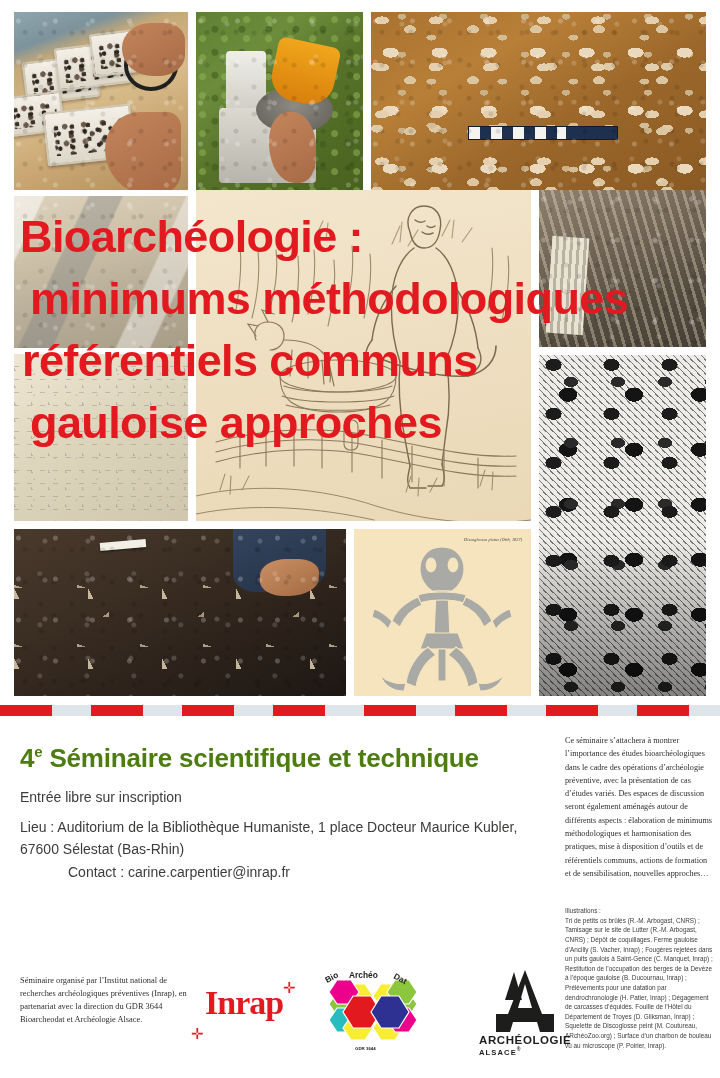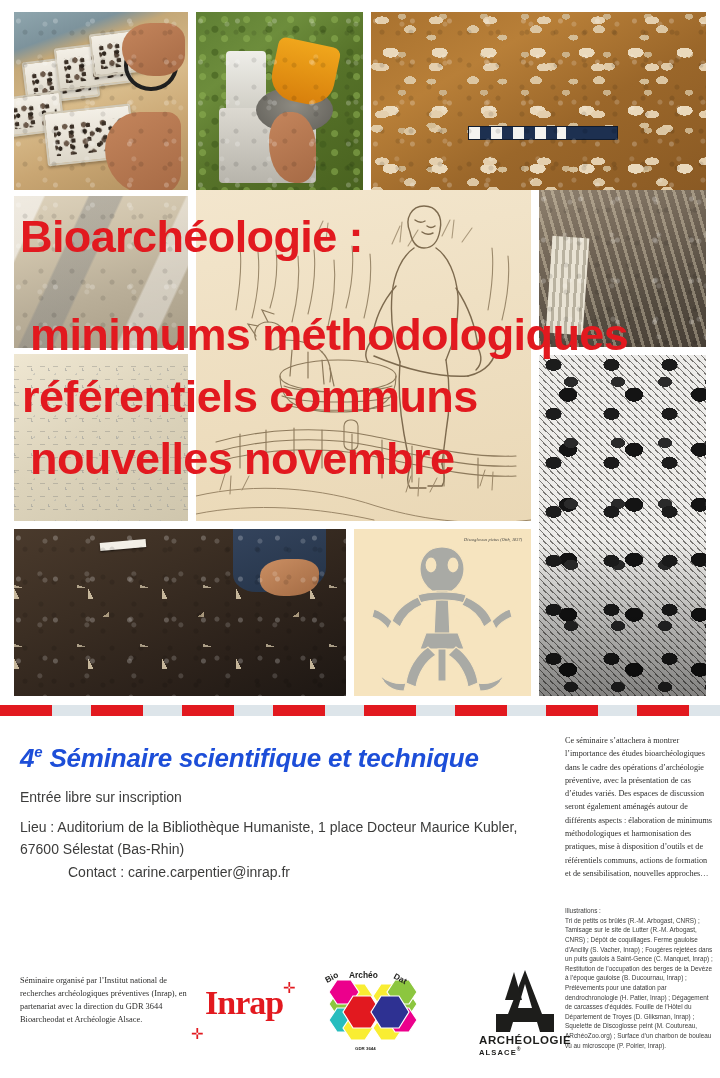--- a/index.html
+++ b/index.html
@@ -121,33 +121,33 @@
   .p-frog{background:#f6e4bf;}
   .p-frog svg{position:absolute;inset:0;width:100%;height:100%;}
   .frog-cap{position:absolute;right:5%;top:5%;font-size:4.2px;color:#3a3a38;
      font-family:"Liberation Serif",serif;font-style:italic;letter-spacing:.1px;white-space:nowrap;}
 
   
   #title{position:absolute;left:0;right:0;top:206px;padding:0 12px;box-sizing:border-box;
      color:#e2191f;font-weight:bold;font-size:45px;line-height:62px;
      letter-spacing:-0.6px;white-space:nowrap;}
   #title .l1{padding-left:8px;}
-  #title .l2{padding-left:18px;margin-top:36px;}
+  #title .l2{padding-left:18px;}
   #title .l3{padding-left:10px;}
   #title .l4{padding-left:18px;}
 
   
   #band{position:absolute;left:0;right:0;top:705px;height:11px;
      background:repeating-linear-gradient(90deg,#e2191f 0 52px,#dde5ea 52px 91px);}
 
   
   #lower{position:absolute;left:0;right:0;top:716px;bottom:0;background:#fff;}
 
   #left-col{position:absolute;left:20px;top:28px;width:500px;}
-  .seminaire{color:#1d4ed8;font-weight:bold;font-size:26px;line-height:1.12;letter-spacing:-0.2px;font-style:italic;}
+  .seminaire{color:#4d7c0f;font-weight:bold;font-size:26px;line-height:1.12;letter-spacing:-0.2px;}
   .seminaire sup{font-size:15px;vertical-align:super;line-height:0;}
   .dates{color:#231f20;font-weight:bold;font-size:26px;line-height:1.12;margin-top:4px;letter-spacing:-0.2px;}
   .entree{color:#3c3c3b;font-size:14px;margin-top:16px;}
   .lieu{color:#3c3c3b;font-size:14px;line-height:1.55;margin-top:12px;}
 
   #right-col{position:absolute;left:565px;top:18px;width:150px;}
   .blurb{font-family:"Liberation Serif",serif;font-size:8.2px;line-height:1.62;color:#2e2e2d;text-align:left;}
   .credits{font-size:6.4px;line-height:1.5;color:#3c3c3b;margin-top:26px;}
 
   #org{position:absolute;left:20px;top:258px;width:175px;
@@ -365,21 +365,21 @@
         <path d="M150 146 l6 -4 M146 152 l8 -2 M142 157 l9 2"></path>
       </g>
     </svg>
     <div class="frog-cap">Discoglossus pictus (Otth, 1837)</div>
   </div>
 
   <div id="title">
     <div class="l1">Bioarchéologie :</div>
     <div class="l2">minimums méthodologiques</div>
     <div class="l3">référentiels communs</div>
-    <div class="l4">nouvelles novembre</div>
+    <div class="l4">gauloise approches</div>
   </div>
 
   <div id="band"></div>
 
   <div id="lower">
 
     <div id="left-col">
       <div class="seminaire"><span>4</span><sup>e</sup><span> Séminaire scientifique et technique</span></div>
       <div class="entree">Entrée libre sur inscription</div>
       <div class="lieu">Lieu : Auditorium de la Bibliothèque Humaniste, 1 place Docteur Maurice Kubler, 67600 Sélestat (Bas-Rhin)</div>

